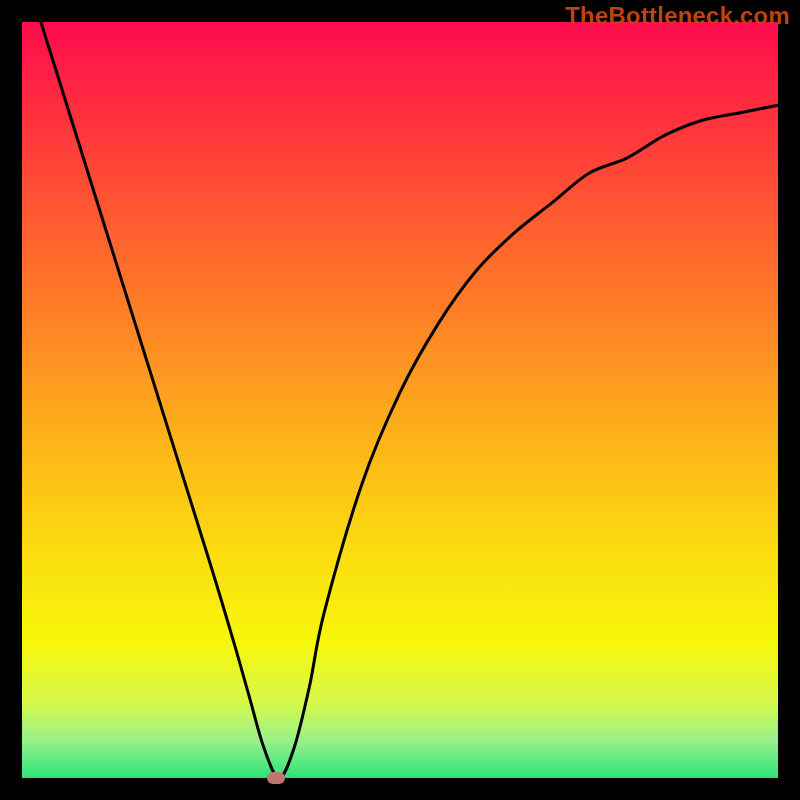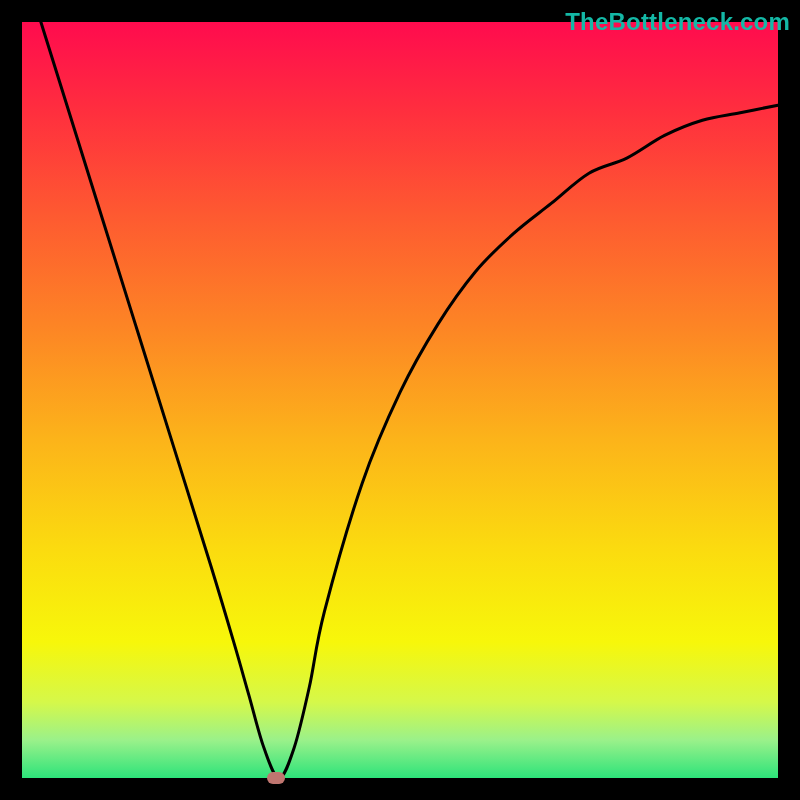--- a/index.html
+++ b/index.html
@@ -12,23 +12,23 @@
     overflow: hidden;
   }
   .wrapper {
     position: relative;
     width: 800px;
     height: 800px;
     background: #000;
   }
   .watermark {
     position: absolute;
-    top: 8px;
+    top: 2px;
     right: 10px;
-    color: #14b8a6;
+    color: #c2410c;
     font-size: 24px;
     font-weight: 600;
     letter-spacing: 0.2px;
     z-index: 5;
   }
   .plot-area {
     position: absolute;
     left: 22px;
     top: 22px;
     width: 756px;

